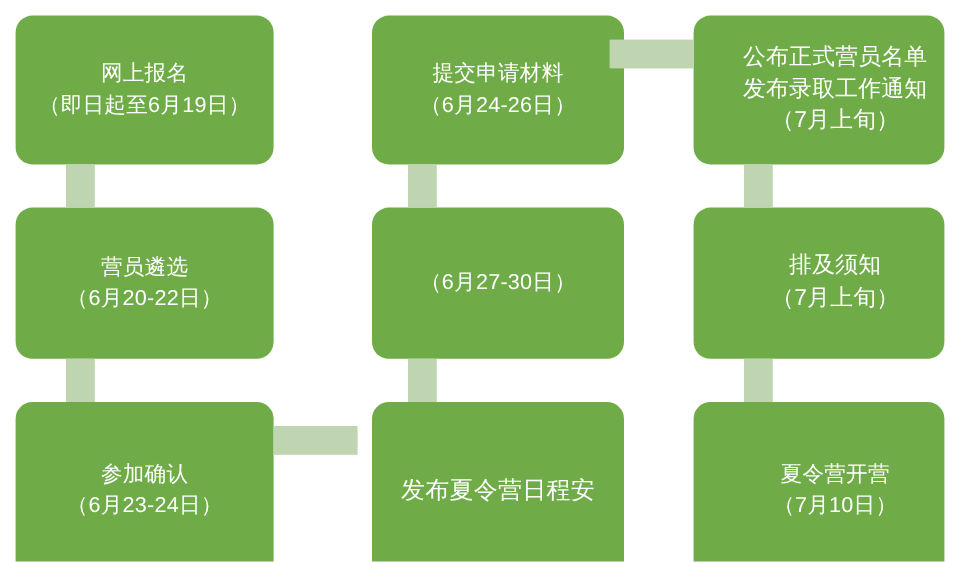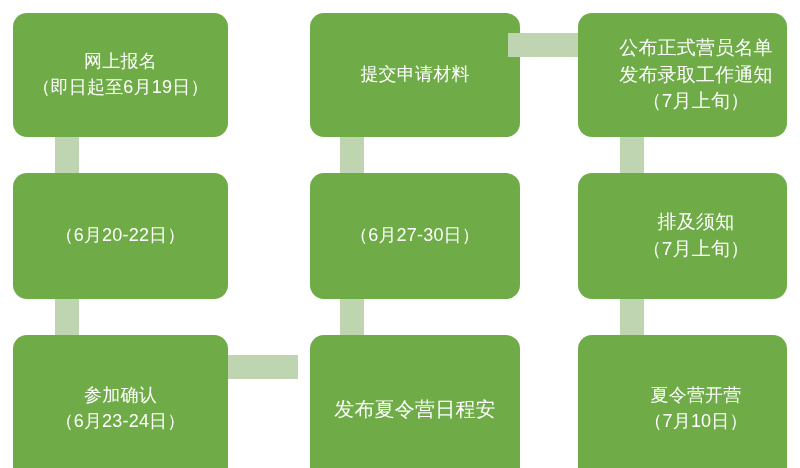--- a/index.html
+++ b/index.html
@@ -73,29 +73,31 @@
 
 <div id="flowchart">
 
   <div class="node c1 r1 fs-lg">
     <span class="line">网上报名</span>
     <span class="line">（即日起至6月19日）</span>
   </div>
 
   <div class="node c2 r1 fs-lg">
     <span class="line">提交申请材料</span>
+    <span class="line">（6月24-26日）</span>
   </div>
 
   <div class="node c3 r1 fs-sm">
     <span class="line">公布正式营员名单</span>
     <span class="line">发布录取工作通知</span>
     <span class="line">（7月上旬）</span>
   </div>
 
   <div class="node c1 r2 fs-lg">
+    <span class="line">营员遴选</span>
     <span class="line">（6月20-22日）</span>
   </div>
 
   <div class="node c2 r2 fs-lg">
     <span class="line">（6月27-30日）</span>
   </div>
 
   <div class="node c3 r2 fs-sm">
     <span class="line">排及须知</span>
     <span class="line">（7月上旬）</span>

